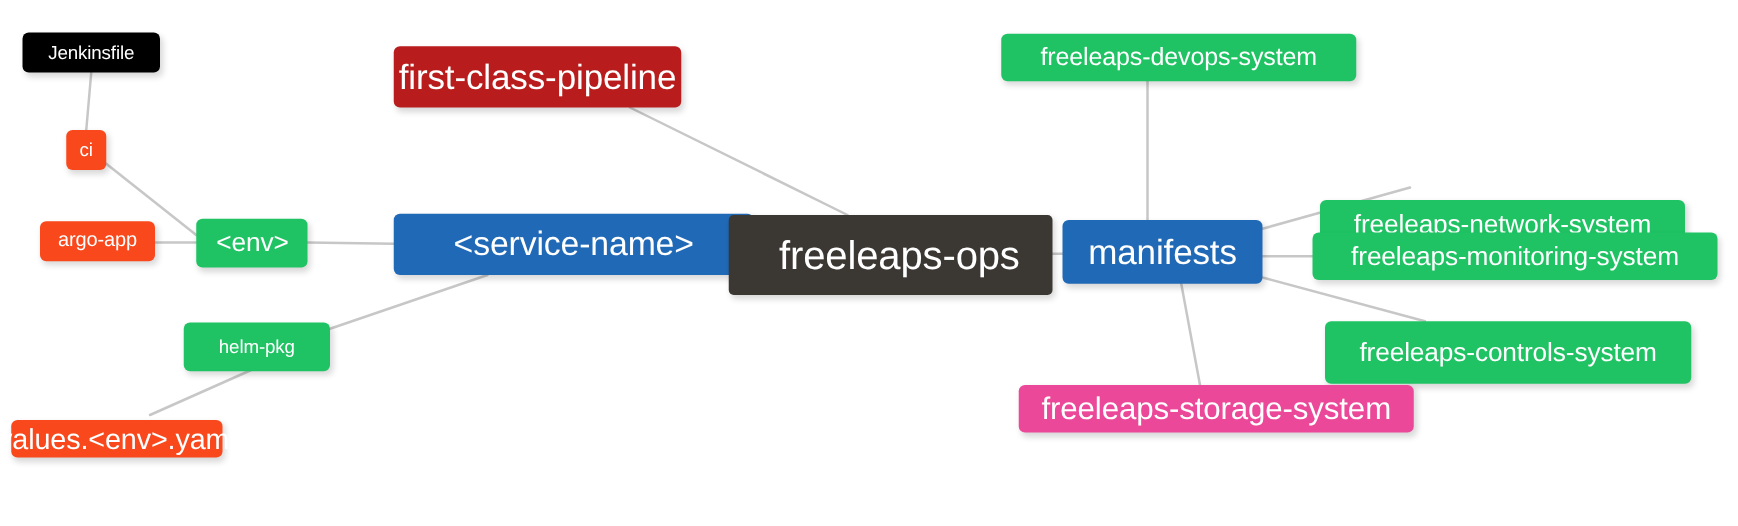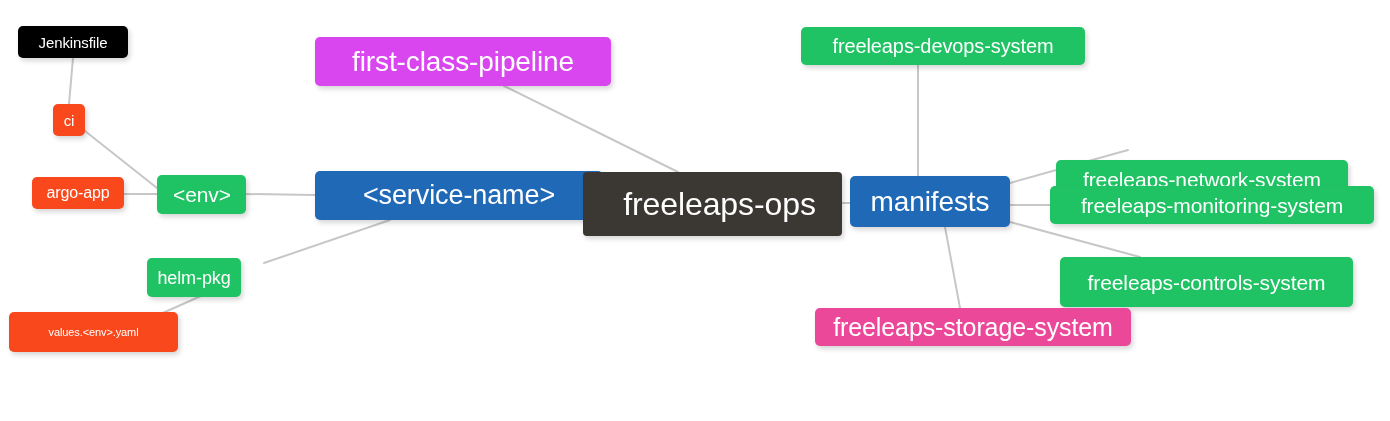--- a/index.html
+++ b/index.html
@@ -64,23 +64,23 @@
       <line x1="1010" y1="183" x2="1128" y2="150" stroke="#c7c7c7" stroke-width="2" stroke-linecap="round"></line>
       <line x1="1010" y1="205" x2="1050" y2="205" stroke="#c7c7c7" stroke-width="2" stroke-linecap="round"></line>
       <line x1="1010" y1="222" x2="1140" y2="257" stroke="#c7c7c7" stroke-width="2" stroke-linecap="round"></line>
       <line x1="945" y1="227" x2="960" y2="308" stroke="#c7c7c7" stroke-width="2" stroke-linecap="round"></line>
     </svg>
   <div id="nodes">
       <div class="node" style="left: 18px; top: 26px; width: 110px; height: 32px; background: #000000; font-size: 15px;">Jenkinsfile</div>
       <div class="node" style="left: 53px; top: 104px; width: 32px; height: 32px; background: rgb(248, 72, 28); font-size: 15px;">ci</div>
       <div class="node" style="left: 32px; top: 177px; width: 92px; height: 32px; background: rgb(248, 72, 28); font-size: 16px;">argo-app</div>
       <div class="node" style="left: 157px; top: 175px; width: 89px; height: 39px; background: rgb(31, 195, 99); font-size: 21px; padding-left: 11px;">&lt;env&gt;</div>
-      <div class="node" style="left: 147px; top: 258px; width: 94px; height: 39px; background: rgb(31, 195, 99); font-size: 18px;">helm-pkg</div>
-      <div class="node" style="left: 9px; top: 312px; width: 169px; height: 40px; background: rgb(248, 72, 28); font-size: 11px;">values.&lt;env&gt;.yaml</div>
-      <div class="node" style="left: 315px; top: 37px; width: 296px; height: 49px; background: #d946ef; font-size: 28px;">first-class-pipeline</div>
+      <div class="node" style="left: 147px; top: 258px; width: 117px; height: 39px; background: rgb(31, 195, 99); font-size: 15px;">helm-pkg</div>
+      <div class="node" style="left: 9px; top: 336px; width: 169px; height: 30px; background: rgb(248, 72, 28); font-size: 23px;">values.&lt;env&gt;.yaml</div>
+      <div class="node" style="left: 315px; top: 37px; width: 230px; height: 49px; background: #b91c1c; font-size: 28px;">first-class-pipeline</div>
       <div class="node" style="left: 315px; top: 171px; width: 288px; height: 49px; background: rgb(32, 105, 182); font-size: 27px;">&lt;service-name&gt;</div>
       <div class="node root" style="left: 583px; top: 172px; width: 259px; height: 64px; background: rgb(59, 55, 51); font-size: 32px; padding-left: 24px;">freeleaps-ops</div>
       <div class="node" style="left: 850px; top: 176px; width: 160px; height: 51px; background: rgb(32, 105, 182); font-size: 28px;">manifests</div>
       <div class="node" style="left: 801px; top: 27px; width: 284px; height: 38px; background: rgb(31, 195, 99); font-size: 20px;">freeleaps-devops-system</div>
       <div class="node" style="left: 1056px; top: 112px; width: 292px; height: 38px; background: rgb(31, 195, 99); font-size: 21px; margin-top: 48px;">freeleaps-network-system</div>
       <div class="node" style="left: 1050px; top: 186px; width: 324px; height: 38px; background: rgb(31, 195, 99); font-size: 21px;">freeleaps-monitoring-system</div>
       <div class="node" style="left: 1060px; top: 257px; width: 293px; height: 50px; background: rgb(31, 195, 99); font-size: 21px;">freeleaps-controls-system</div>
       <div class="node" style="left: 815px; top: 308px; width: 316px; height: 38px; background: #ec4899; font-size: 25px;">freeleaps-storage-system</div>
     </div>
 </div>

